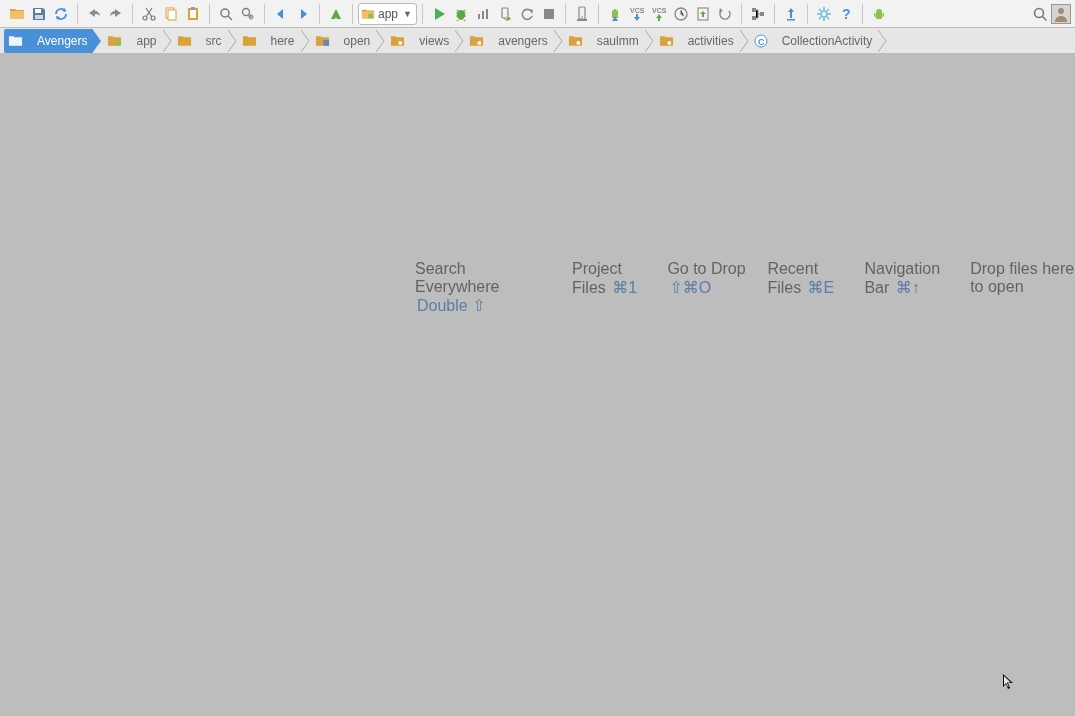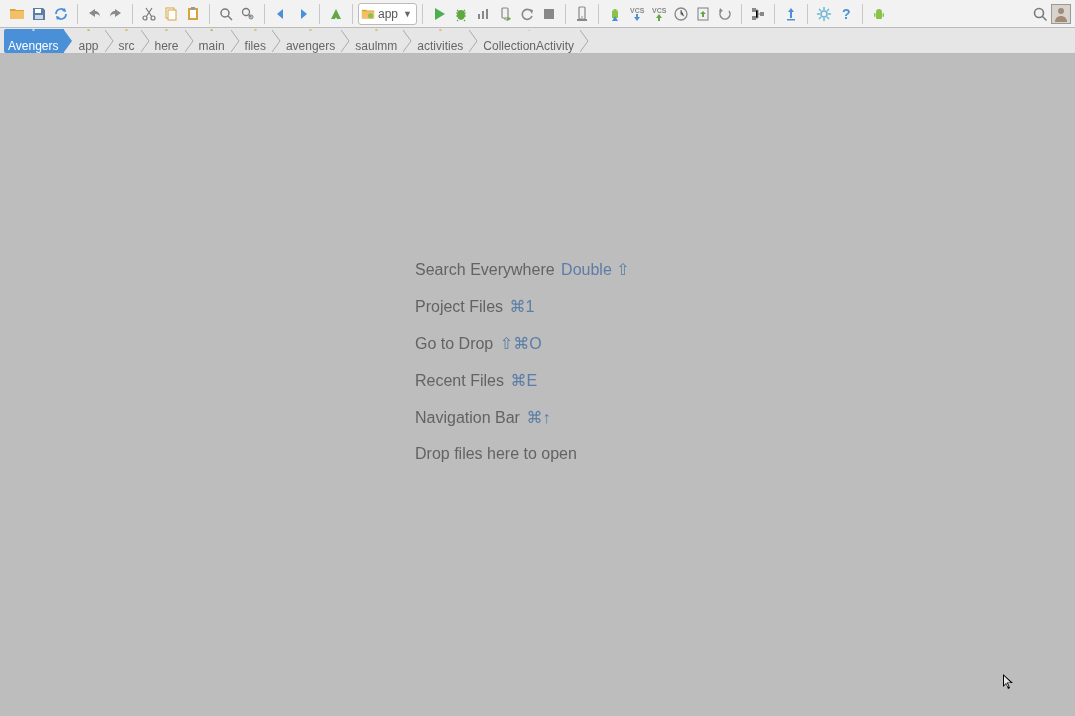--- a/index.html
+++ b/index.html
@@ -67,26 +67,25 @@
     border-bottom: 1px solid #bbb;
     display: flex;
     align-items: center;
     padding-left: 4px;
   }
   .crumb {
     display: flex;
     align-items: center;
     height: 24px;
     padding: 0 6px 0 4px;
-    gap: 8px;
+    gap: 14px;
     color: #666;
     font-size: 12px;
     cursor: pointer;
     position: relative;
-    flex-direction: column;
   }
   .crumb.selected {
     background: #4a90d9;
     color: #fff;
     border-radius: 2px 0 0 2px;
   }
   .crumb-arrow {
     width: 10px; height: 22px;
     display: flex; align-items: center;
   }
@@ -97,21 +96,21 @@
     width: 100%;
     height: calc(716px - 28px - 26px);
     background: #bdbdbd;
     position: relative;
   }
   .hints {
     position: absolute;
     left: 415px;
     top: 206px;
     display: flex;
-    flex-direction: column;
+    flex-direction: row;
     gap: 18px;
   }
   .hint-row {
     font-size: 16px;
     color: #636363;
   }
   .hint-row .shortcut {
     color: #5b7da6;
     margin-left: 2px;
   }
@@ -433,34 +432,34 @@
       <svg viewBox="0 0 10 22">
         <path fill="none" stroke="#aaa" d="M0 0l8 11-8 11"></path>
       </svg>
     </div>
 
   <div class="crumb">
     <svg class="folder-ic" viewBox="0 0 16 14">
         <path fill="#d9a23c" d="M1 2h5l1 1h8v9H1z"></path>
         <rect x="9" y="6" width="6" height="6" fill="#5b89c7"></rect>
       </svg>
-    <span>main</span>
+    <span>open</span>
   </div>
   <div class="crumb-arrow">
       <svg viewBox="0 0 10 22">
         <path fill="none" stroke="#aaa" d="M0 0l8 11-8 11"></path>
       </svg>
     </div>
 
   <div class="crumb">
     <svg class="folder-ic" viewBox="0 0 16 14">
         <path fill="#d9a23c" d="M1 2h5l1 1h8v9H1z"></path>
         <circle cx="11" cy="9" r="2" fill="#fff"></circle>
       </svg>
-    <span>files</span>
+    <span>views</span>
   </div>
   <div class="crumb-arrow">
       <svg viewBox="0 0 10 22">
         <path fill="none" stroke="#aaa" d="M0 0l8 11-8 11"></path>
       </svg>
     </div>
 
   <div class="crumb">
     <svg class="folder-ic" viewBox="0 0 16 14">
         <path fill="#d9a23c" d="M1 2h5l1 1h8v9H1z"></path>

